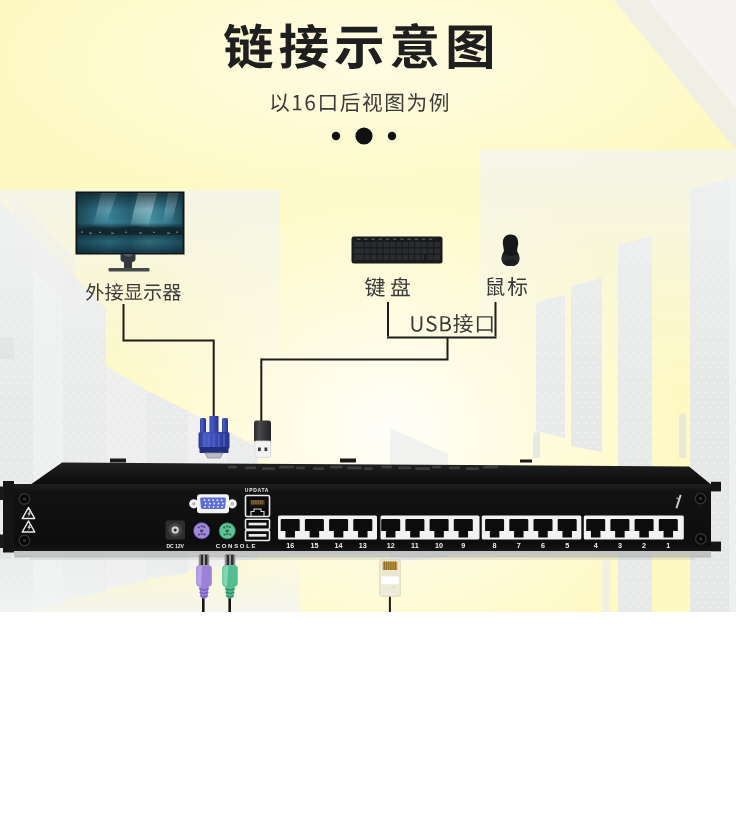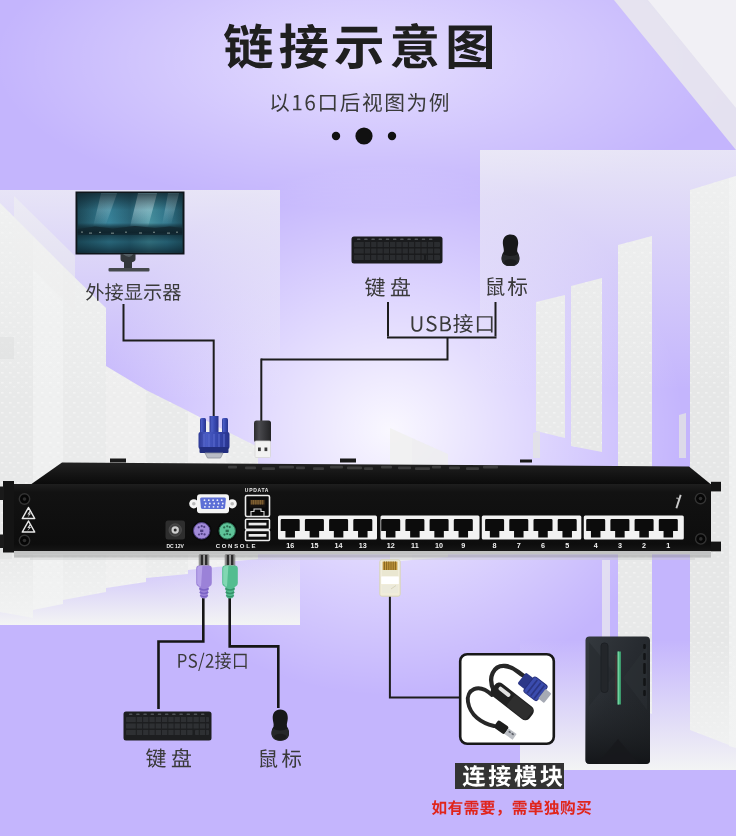--- a/index.html
+++ b/index.html
@@ -1,16 +1,16 @@
 <!DOCTYPE html>
 <html><head><meta charset="utf-8">
 <style>
 html,body{margin:0;padding:0}
 body{width:736px;height:836px;overflow:hidden;font-family:"Liberation Sans",sans-serif}
-#page{position:relative;width:736px;height:836px;background:#c4b5fd;overflow:hidden}
+#page{position:relative;width:736px;height:612px;background:#fef9c3;overflow:hidden}
 #glow{position:absolute;left:0;top:0;width:736px;height:836px;
 background:radial-gradient(ellipse 420px 380px at 390px 430px, rgba(255,255,255,.9), rgba(255,255,255,0) 70%),
 radial-gradient(ellipse 500px 200px at 368px 60px, rgba(255,255,255,.55), rgba(255,255,255,0) 75%)}
 .abs{position:absolute}
 </style></head><body>
 <div id="page">
 <div id="glow"></div>
 
 <svg class="abs" style="left:0;top:0" width="736" height="836" viewBox="0 0 736 836">
       <defs>

